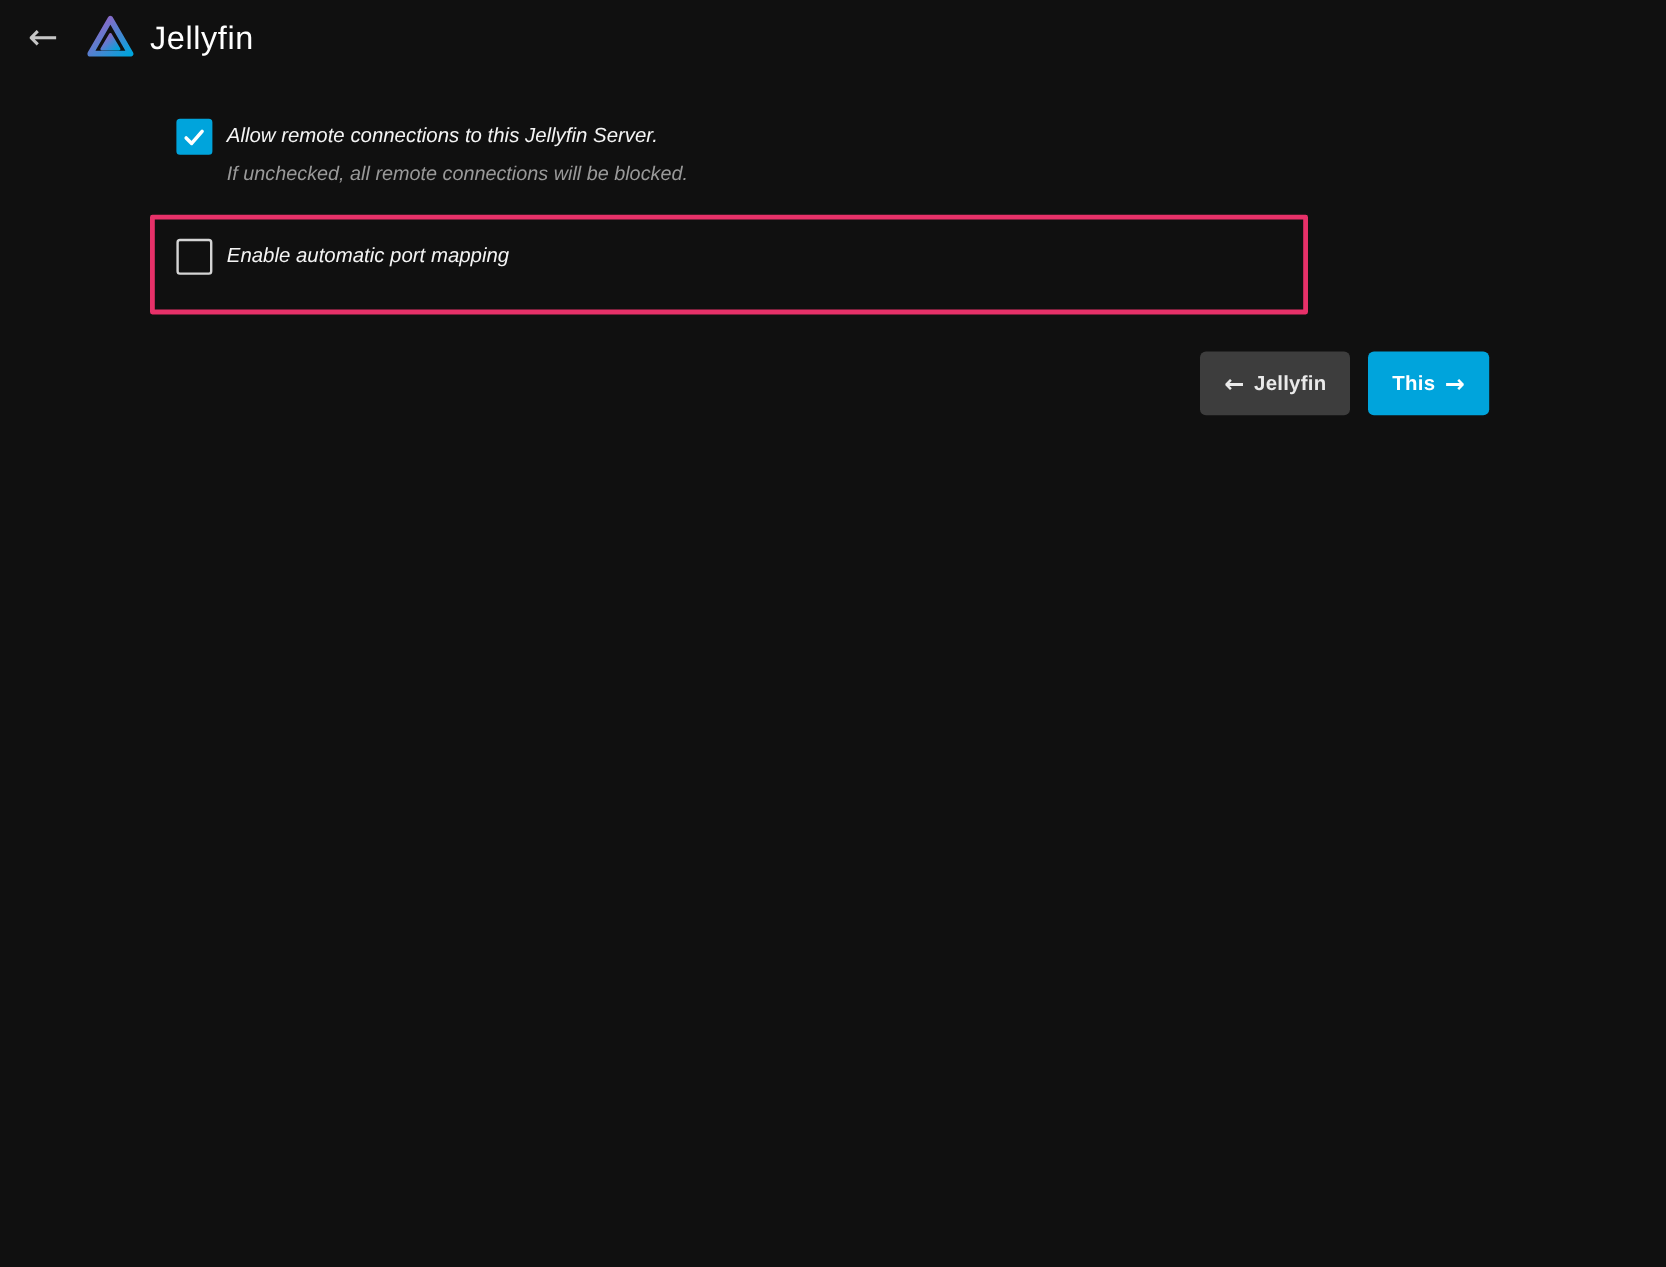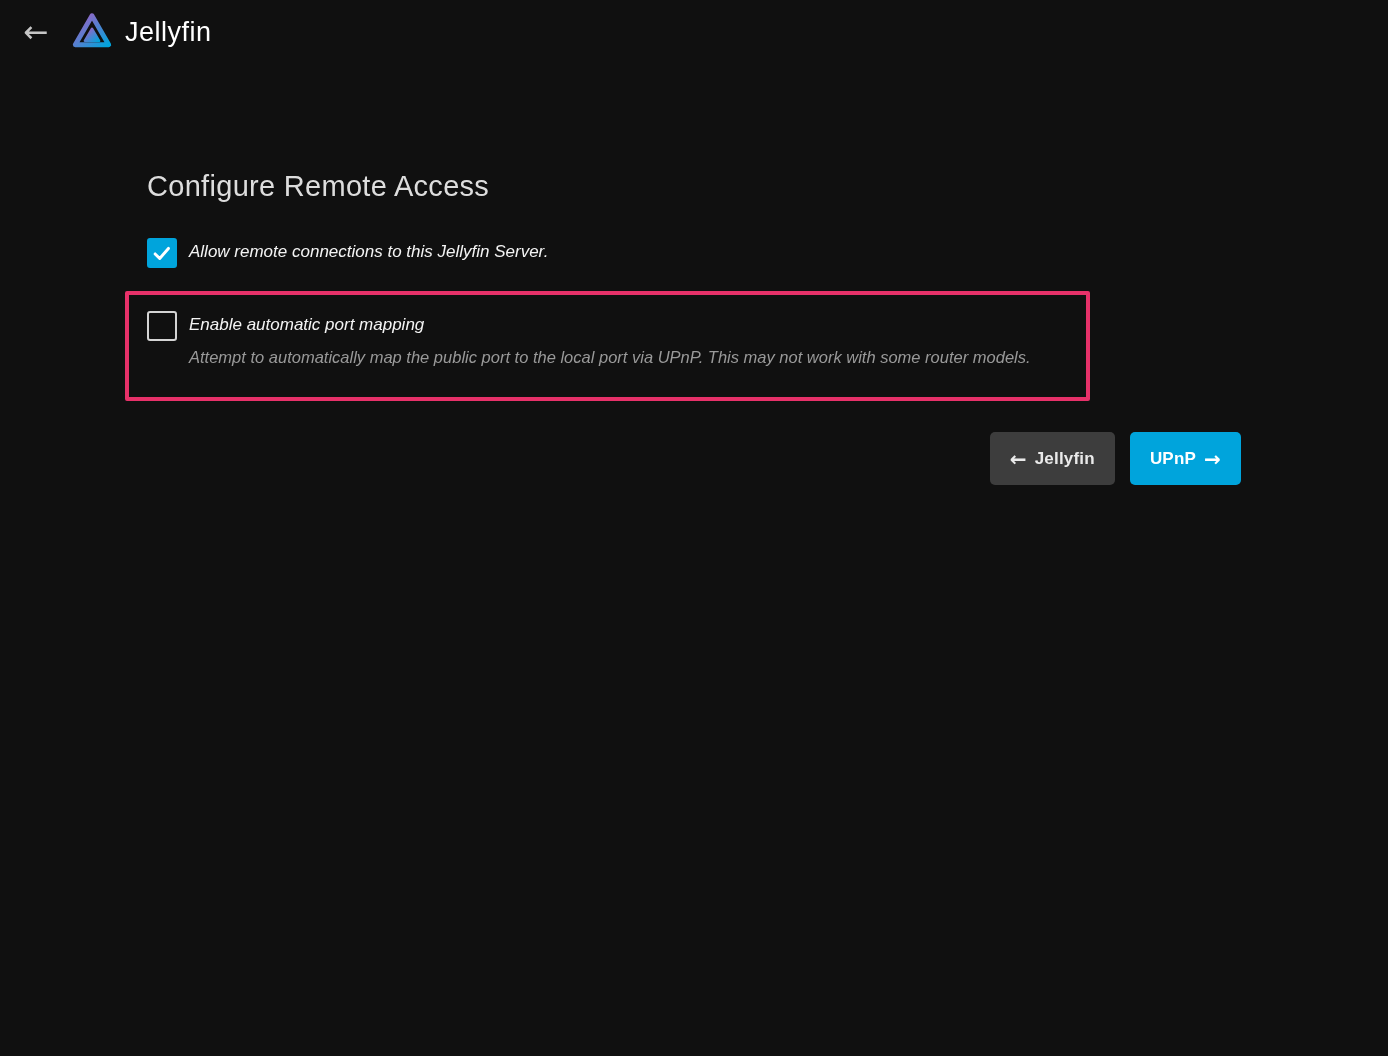--- a/index.html
+++ b/index.html
@@ -137,49 +137,48 @@
         </defs>
         <path d="M50 13 L88 79 L12 79 Z" fill="none" stroke="url(#jfgrad)" stroke-width="11" stroke-linejoin="round"></path>
         <path d="M50 43 L66 70 L34 70 Z" fill="url(#jfgrad)" stroke="url(#jfgrad)" stroke-width="6" stroke-linejoin="round"></path>
       </svg>
       <span class="brand-name">Jellyfin</span>
     </div>
   </header>
 
   <main class="content">
 
-    <h1 class="page-title">Configure Remote Access</h1>
 
     <div class="option">
       <span class="checkbox checked">
         <svg class="check" viewBox="0 0 24 24" aria-hidden="true">
           <polyline points="4.5,13 9.5,18 19,7" fill="none" stroke="#ffffff" stroke-width="3.2" stroke-linecap="round" stroke-linejoin="round"></polyline>
         </svg>
       </span>
       <div class="option-text">
         <label class="option-label">Allow remote connections to this Jellyfin Server.</label>
+        <div class="option-desc">If unchecked, all remote connections will be blocked.</div>
       </div>
     </div>
 
     <div class="option highlighted">
       <span class="checkbox">
         
       </span>
       <div class="option-text">
         <label class="option-label">Enable automatic port mapping</label>
-        <div class="option-desc">Attempt to automatically map the public port to the local port via UPnP. This may not work with some router models.</div>
       </div>
       <div class="annotation-box"></div>
     </div>
 
     <div class="button-row">
       <button class="btn btn-previous">
         <span class="btn-arrow">←</span>
         <span>Jellyfin</span>
       </button>
       <button class="btn btn-next">
-        <span>UPnP</span>
+        <span>This</span>
         <span class="btn-arrow">→</span>
       </button>
     </div>
 
   </main>
 </div>
 
 </body></html>

